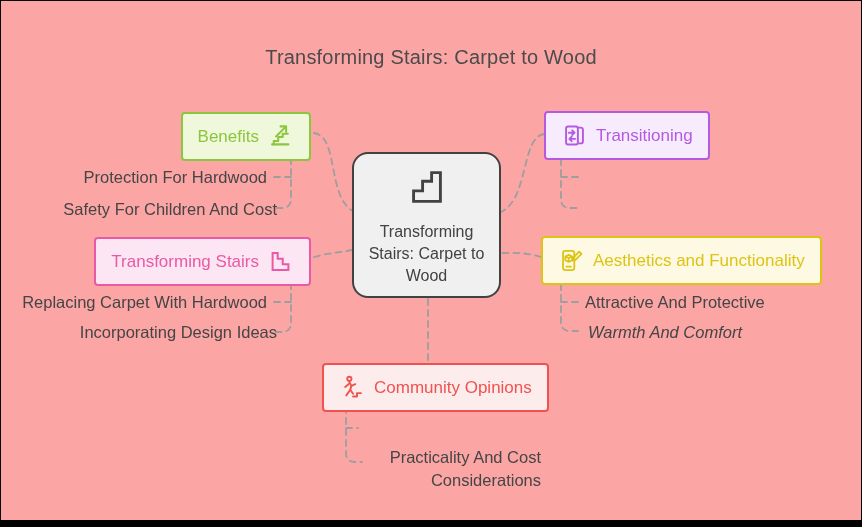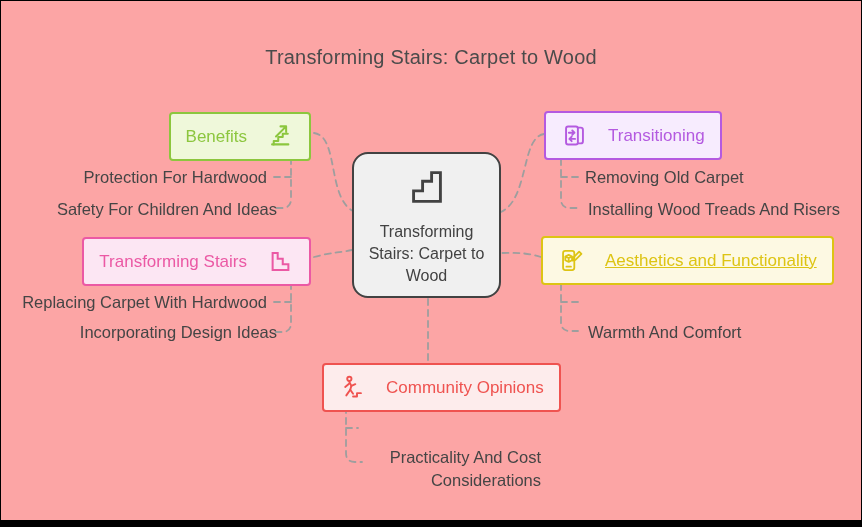--- a/index.html
+++ b/index.html
@@ -12,21 +12,21 @@
 
   .page-title {
     position:absolute; top:45px; left:0; width:100%;
     text-align:center; font-size:20px; color:#4b4b4b; letter-spacing:.2px;
   }
 
   .connector-layer { position:absolute; inset:0; pointer-events:none; }
   .connector-layer path { fill:none; stroke:currentColor; stroke-width:1.8; stroke-dasharray:6 5; stroke-linecap:round; }
 
   .node {
-    position:absolute; display:inline-flex; align-items:center; gap:20px;
+    position:absolute; display:inline-flex; align-items:center; gap:8px;
     padding:9px 15px; border-radius:4px; border:2px solid; white-space:nowrap;
     font-size:17px; cursor:pointer;
   }
   .node svg { display:block; flex:none; }
 
   .center-node {
     position:absolute; left:351px; top:151px; width:149px; height:146px;
     background:#f0f0f0; border:2px solid #424242; border-radius:16px;
     display:flex; flex-direction:column; align-items:center; justify-content:center;
     gap:7px; color:#424242; cursor:pointer;
@@ -41,29 +41,29 @@
 
   
   #item-benefits-0 { right:594px; top:165px; }
   #item-benefits-1 { right:584px; top:197px; }
   #item-stairs-0   { right:594px; top:290px; }
   #item-stairs-1   { right:584px; top:320px; }
   
   #item-transitioning-0 { left:584px; top:165px; }
   #item-transitioning-1 { left:587px; top:197px; }
   #item-aesthetics-0    { left:584px; top:290px; }
-  #item-aesthetics-1    { left:587px; top:320px; }
+  #item-aesthetics-1    { left:587px; top:320px;font-style:italic; }
   
   #item-community-0 { left:365px; top:415px; }
   #item-community-1 { left:368px; top:445px; width:172px; white-space:normal; text-align:right; line-height:23px; }
 
   #node-benefits      { right:550px; top:111px; }
   #node-stairs        { right:550px; top:236px; }
   #node-transitioning { left:543px;  top:110px; }
-  #node-aesthetics    { left:540px;  top:235px;text-decoration:underline; }
+  #node-aesthetics    { left:540px;  top:235px; }
   #node-community     { left:321px;  top:362px; }
 </style>
 </head>
 <body>
 
 <div class="frame">
 
   <div class="page-title">Transforming Stairs: Carpet to Wood</div>
 
   <svg class="connector-layer" width="862" height="527" viewBox="0 0 862 527" style="color: rgb(158, 158, 158);">
@@ -92,21 +92,21 @@
     <span>Benefits</span>
     <span>
       <svg width="27" height="27" viewBox="0 0 24 24" fill="none" stroke="currentColor" stroke-width="1.8" stroke-linecap="round" stroke-linejoin="round">
         <path d="M8 12 L17 3 M12 3 H17 V8"></path>
         <path d="M6 19 V16 H10 V12.5 H14 V9.5 H18.5"></path>
         <path d="M4.5 19 H19"></path>
       </svg>
     </span>
   </div>
   <div class="sub-item right-anchor" id="item-benefits-0">Protection For Hardwood</div>
-  <div class="sub-item right-anchor" id="item-benefits-1">Safety For Children And Ideas</div>
+  <div class="sub-item right-anchor" id="item-benefits-1">Safety For Children And Cost</div>
 
   <div class="node" id="node-stairs" style="color: rgb(235, 89, 164); border-color: rgb(235, 89, 164); background-color: rgb(252, 230, 243);">
     <span>Transforming Stairs</span>
     <span>
       <svg width="27" height="27" viewBox="0 0 24 24" fill="none" stroke="currentColor" stroke-width="1.8" stroke-linejoin="miter">
         <path d="M5 4.5 H9.5 V9.5 H14 V14.5 H19 V19.5 H5 Z"></path>
       </svg>
     </span>
   </div>
   <div class="sub-item right-anchor" id="item-stairs-0">Replacing Carpet With Hardwood</div>
@@ -116,34 +116,33 @@
     <span>
       <svg width="27" height="27" viewBox="0 0 24 24" fill="none" stroke="currentColor" stroke-width="1.7" stroke-linecap="round" stroke-linejoin="round">
         <path d="M15 5 H17.5 C18.6 5 19.5 5.9 19.5 7 V17 C19.5 18.1 18.6 19 17.5 19 H15"></path>
         <rect x="4.5" y="4" width="10.5" height="16" rx="1.8"></rect>
         <path d="M7 9.5 H12 M12 9.5 L10 7.5 M12 9.5 L10 11.5"></path>
         <path d="M12.5 15 H7.5 M7.5 15 L9.5 13 M7.5 15 L9.5 17"></path>
       </svg>
     </span>
     <span>Transitioning</span>
   </div>
-  <div class="sub-item" id="item-transitioning-0">Removing Old Carpet</div>
-  <div class="sub-item" id="item-transitioning-1">Installing Wood Treads And Risers</div>
 
   <div class="node" id="node-aesthetics" style="color: rgb(221, 196, 20); border-color: rgb(221, 196, 20); background-color: rgb(253, 249, 227);">
     <span>
       <svg width="27" height="27" viewBox="0 0 24 24" fill="none" stroke="currentColor" stroke-width="1.6" stroke-linecap="round" stroke-linejoin="round">
         <rect x="4.5" y="3.5" width="10" height="17" rx="2"></rect>
         <path d="M9.5 7 L12.5 8.5 V11.8 L9.5 13.3 L6.5 11.8 V8.5 Z M9.5 9.8 V13.3 M6.5 8.5 L9.5 9.8 L12.5 8.5"></path>
         <path d="M13.5 9.5 L18.8 4.2 L20.8 6.2 L15.5 11.5 L13 12 Z"></path>
         <path d="M7.5 17.5 H11.5"></path>
       </svg>
     </span>
     <span>Aesthetics and Functionality</span>
   </div>
+  <div class="sub-item" id="item-aesthetics-0">Attractive And Protective</div>
   <div class="sub-item" id="item-aesthetics-1">Warmth And Comfort</div>
 
   <div class="node" id="node-community" style="color: rgb(239, 83, 80); border-color: rgb(239, 83, 80); background-color: rgb(253, 236, 236);">
     <span>
       <svg width="27" height="27" viewBox="0 0 24 24" fill="none" stroke="currentColor" stroke-width="1.7" stroke-linecap="round" stroke-linejoin="round">
         <circle cx="9.2" cy="4.3" r="1.9"></circle>
         <path d="M9.2 7 L11 10.5 L10 14 L6.5 19"></path>
         <path d="M11 10.5 L14.5 9 M10 14 L12.5 17.5"></path>
         <path d="M5.5 11.5 L9.2 8.5"></path>
         <path d="M12.5 20 H16 V17 H19.5"></path>

